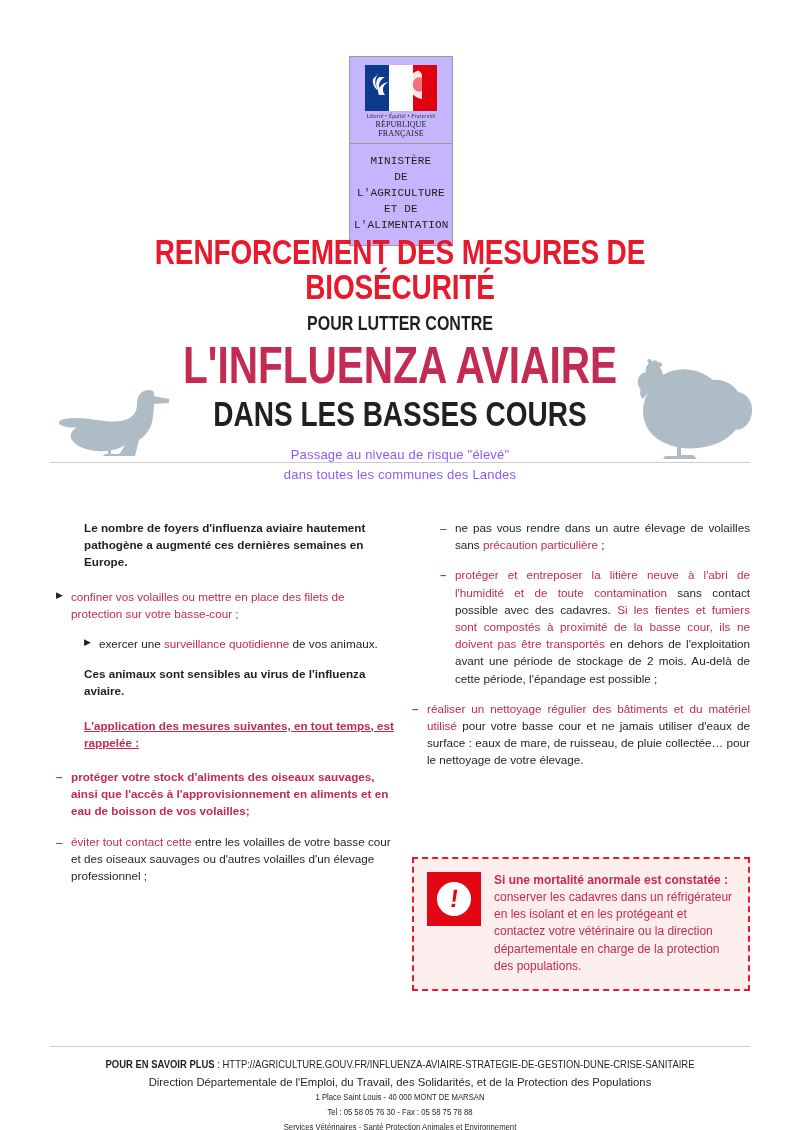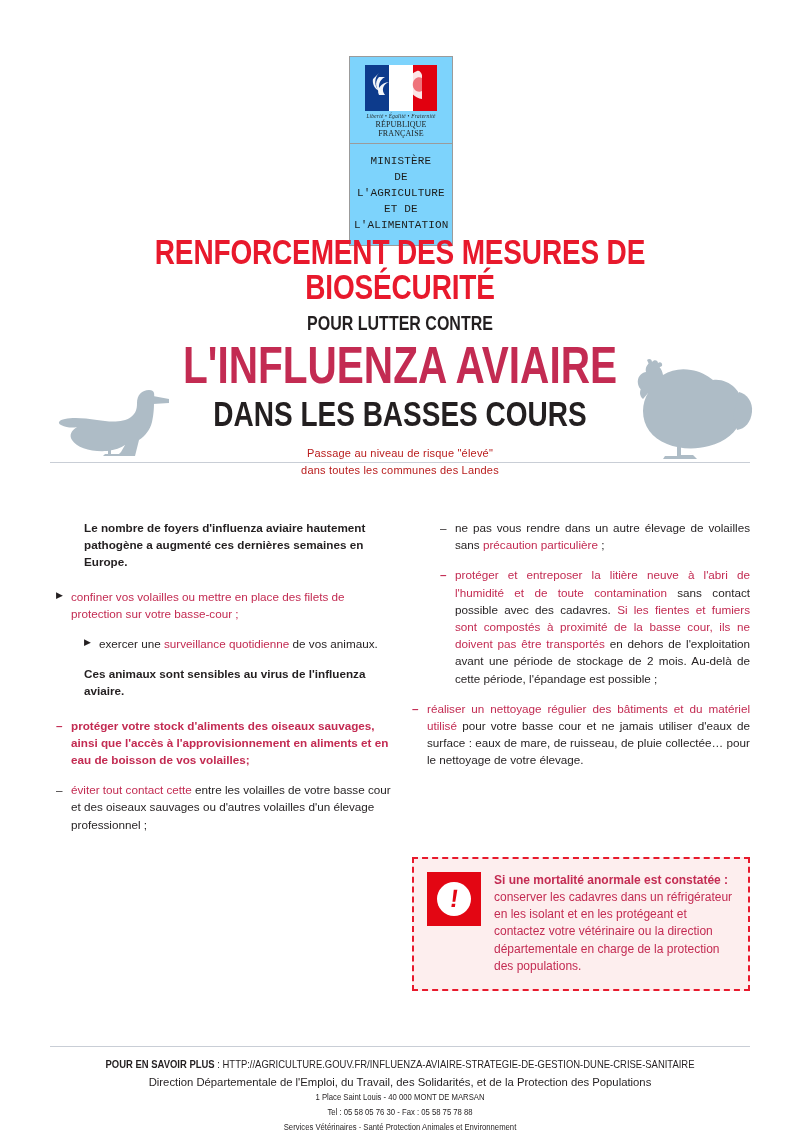--- a/index.html
+++ b/index.html
@@ -8,21 +8,21 @@
     background:#ffffff;
     font-family:"Liberation Sans", sans-serif;
     color:#231f20;
     overflow:hidden;
     position:relative;
   }
   .page{position:relative;width:800px;height:1130px;}
 
   
   .logo-wrap{position:absolute;left:349px;top:56px;width:104px;}
-  .logo-box{border:1px solid #9b9b9b;background:#7dd3fc;}
+  .logo-box{border:1px solid #9b9b9b;background:#c4b5fd;}
   .logo-top{padding:8px 6px 5px;text-align:center;border-bottom:1px solid #9b9b9b;}
   .flag{width:72px;height:46px;margin:0 auto;display:block;}
   .devise{font-family:"Liberation Serif", serif;font-style:italic;font-size:5.2px;
           letter-spacing:.3px;color:#1d1d1b;margin-top:3px;line-height:1;}
   .rf{font-family:"Liberation Serif", serif;font-size:8px;color:#1d1d1b;
       margin-top:2px;line-height:1.05;letter-spacing:.1px;}
   .logo-bottom{padding:10px 4px 11px;text-align:center;}
   .min{font-family:Liberation Mono, monospace;font-size:11px;line-height:1.45;
        color:#1d1d1b;letter-spacing:.15px;}
 
@@ -31,21 +31,21 @@
   .h-cond{font-family:"Liberation Sans Narrow","Liberation Sans",sans-serif;
           font-weight:bold;transform-origin:center;}
   .h1{font-size:35px;color:#e8192c;letter-spacing:-0.2px;line-height:1;
       transform:scaleX(.80);}
   .h2{font-size:20px;color:#231f20;line-height:1;margin-top:9px;
       transform:scaleX(.80);}
   .h3{font-size:52px;color:#c32b52;line-height:1;margin-top:6px;
       transform:scaleX(.78);}
   .h4{font-size:35px;color:#231f20;line-height:1;margin-top:5px;
       transform:scaleX(.80);}
-  .sub{font-size:11px;color:#b91c1c;line-height:1.55;margin-top:14px;
+  .sub{font-size:13px;color:#8b5cf6;line-height:1.55;margin-top:14px;
        letter-spacing:.2px;}
 
   
   .duck{position:absolute;left:57px;top:386px;width:128px;height:72px;}
   .hen{position:absolute;left:621px;top:356px;width:136px;height:106px;}
 
   
   .rule{position:absolute;left:50px;width:700px;height:1px;background:#c9ced6;}
   .rule-top{top:462px;}
   .rule-bot{top:1046px;}
@@ -160,20 +160,21 @@
       <span class="red">confiner vos volailles ou mettre en place des filets de protection sur votre basse-cour ;</span>
     </div>
 
     <div class="item blk-lg">
       <span class="mk mk-tri">▶</span>
       <span class="dark">exercer une </span><span class="red">surveillance quotidienne</span><span class="dark"> de vos animaux.</span>
     </div>
 
     <p class="blk-lg bold dark">Ces animaux sont sensibles au virus de l'influenza aviaire.</p>
 
+    <p class="blk-lg bold red ul">L'application des mesures suivantes, en tout temps, est rappelée :</p>
 
     <div class="item">
       <span class="mk mk-dash">–</span>
       <span class="bold red">protéger votre stock d'aliments des oiseaux sauvages, ainsi que l'accès à l'approvisionnement en aliments et en eau de boisson de vos volailles;</span>
     </div>
 
     <div class="item">
       <span class="mk mk-dash-d">–</span>
       <span class="red">éviter tout contact cette</span><span class="dark"> entre les volailles de votre basse cour et des oiseaux sauvages ou d'autres volailles d'un élevage professionnel ;</span>
     </div>

